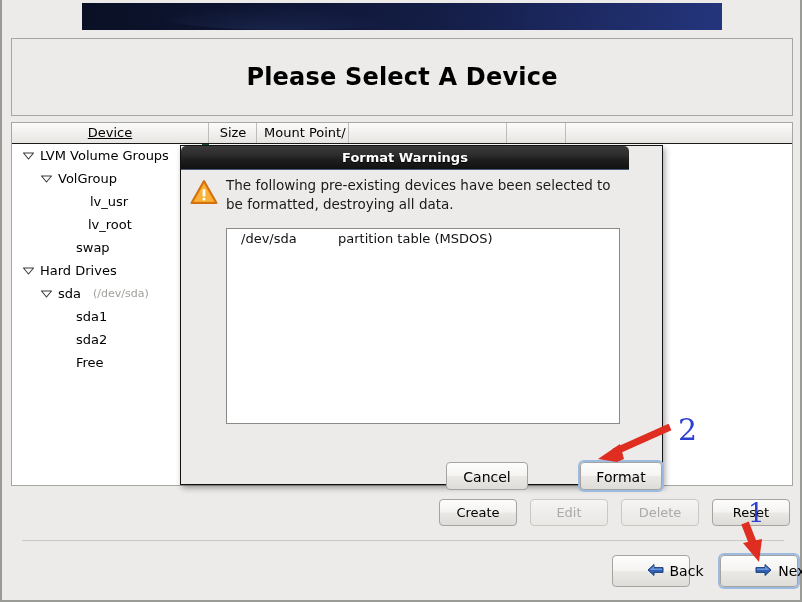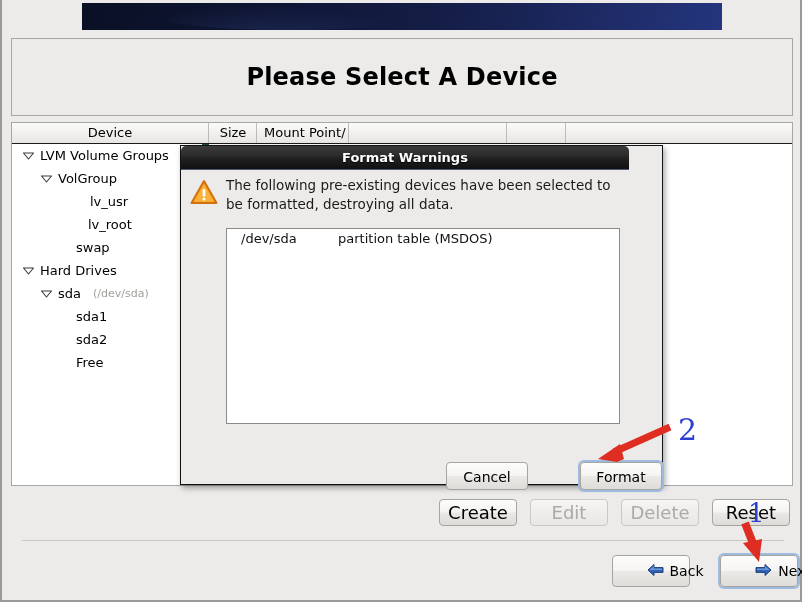--- a/index.html
+++ b/index.html
@@ -149,21 +149,21 @@
     width: 782px; height: 40px;
   }
   .btn {
     position: absolute;
     height: 27px;
     line-height: 25px;
     box-sizing: border-box;
     background: linear-gradient(to bottom, #fdfdfd 0%, #f4f3f1 48%, #e9e8e5 52%, #dedcd8 100%);
     border: 1px solid #a5a49f;
     border-radius: 4px;
-    font-size: 18px;
+    font-size: 13px;
     color: #000;
     text-align: center;
     font-family: "DejaVu Sans", "Liberation Sans", sans-serif;
     padding: 0;
   }
   .btn.disabled {
     color: #aaaaa6;
     background: linear-gradient(to bottom, #f6f5f3 0%, #eeedeb 50%, #e9e8e5 100%);
     border-color: #c9c8c4;
   }
@@ -307,21 +307,21 @@
     </div>
   </div>
 
   <div id="title-box">
     <div id="page-title">Please Select A Device</div>
   </div>
 
   <div id="device-panel">
 
     <div id="col-header">
-      <div class="col-cell" style="left:0px; width:197px;">Device</div>
+      <div class="col-cell" style="left:0px; width:197px;text-decoration:underline;">Device</div>
       <div class="col-cell" style="left:198px; width:47px;">Size</div>
       <div class="col-cell" style="left:246px; width:91px; text-align:left; padding-left:6px;">Mount Point/</div>
       <div class="col-cell" style="left:338px; width:157px;"></div>
       <div class="col-cell" style="left:496px; width:58px;"></div>
       <div class="col-cell noborder" style="left:555px; width:225px;"></div>
     </div>
 
     <div id="tree-area">
         <div class="tree-row" style="padding-left: 10px;">
           <span class="tri-wrap">

